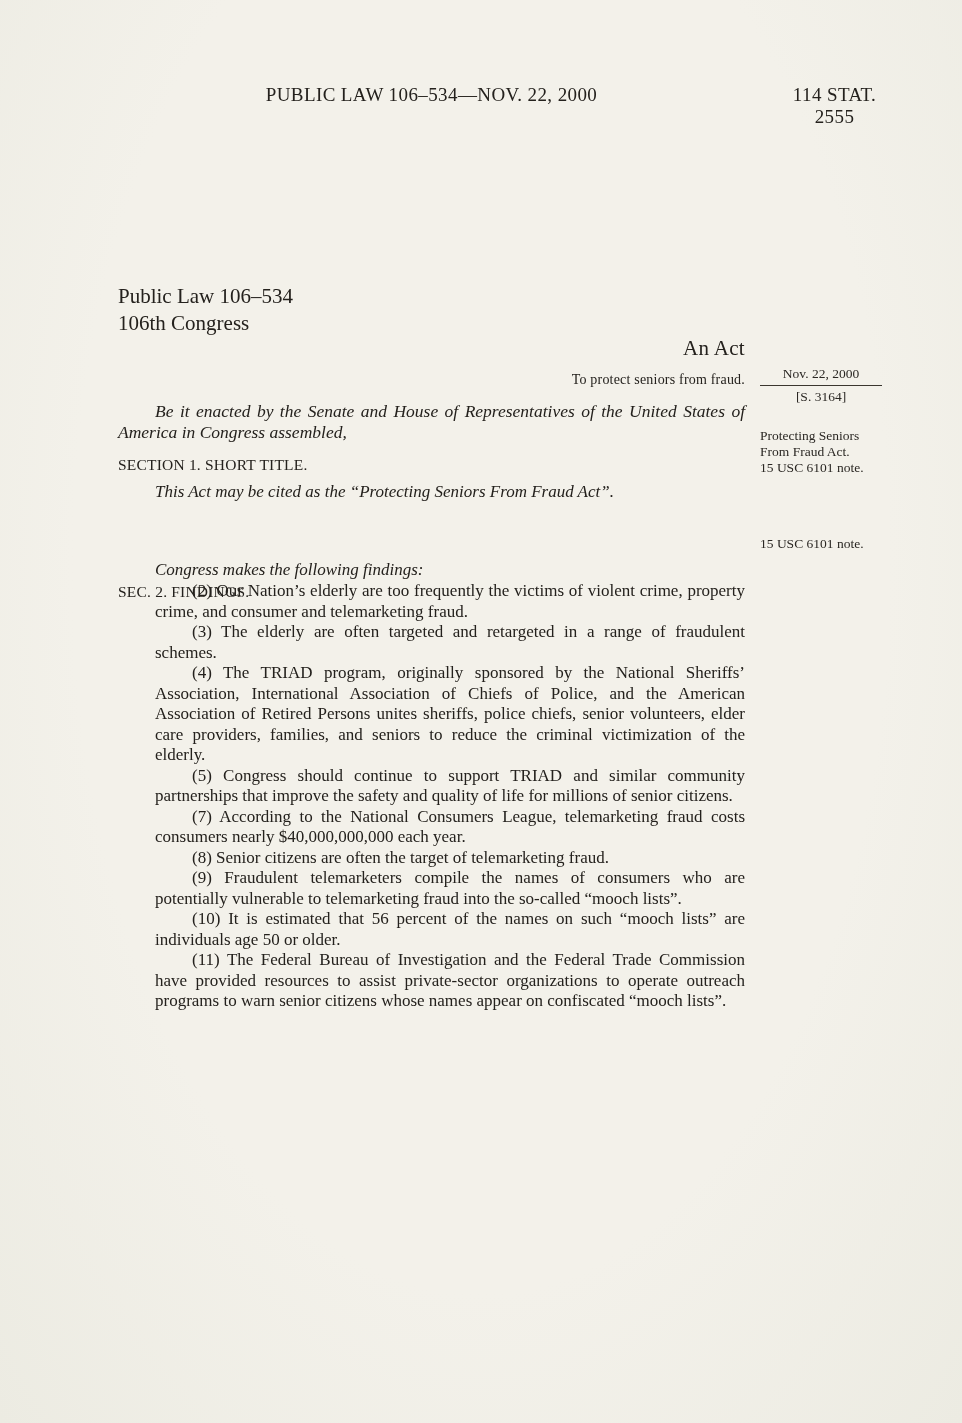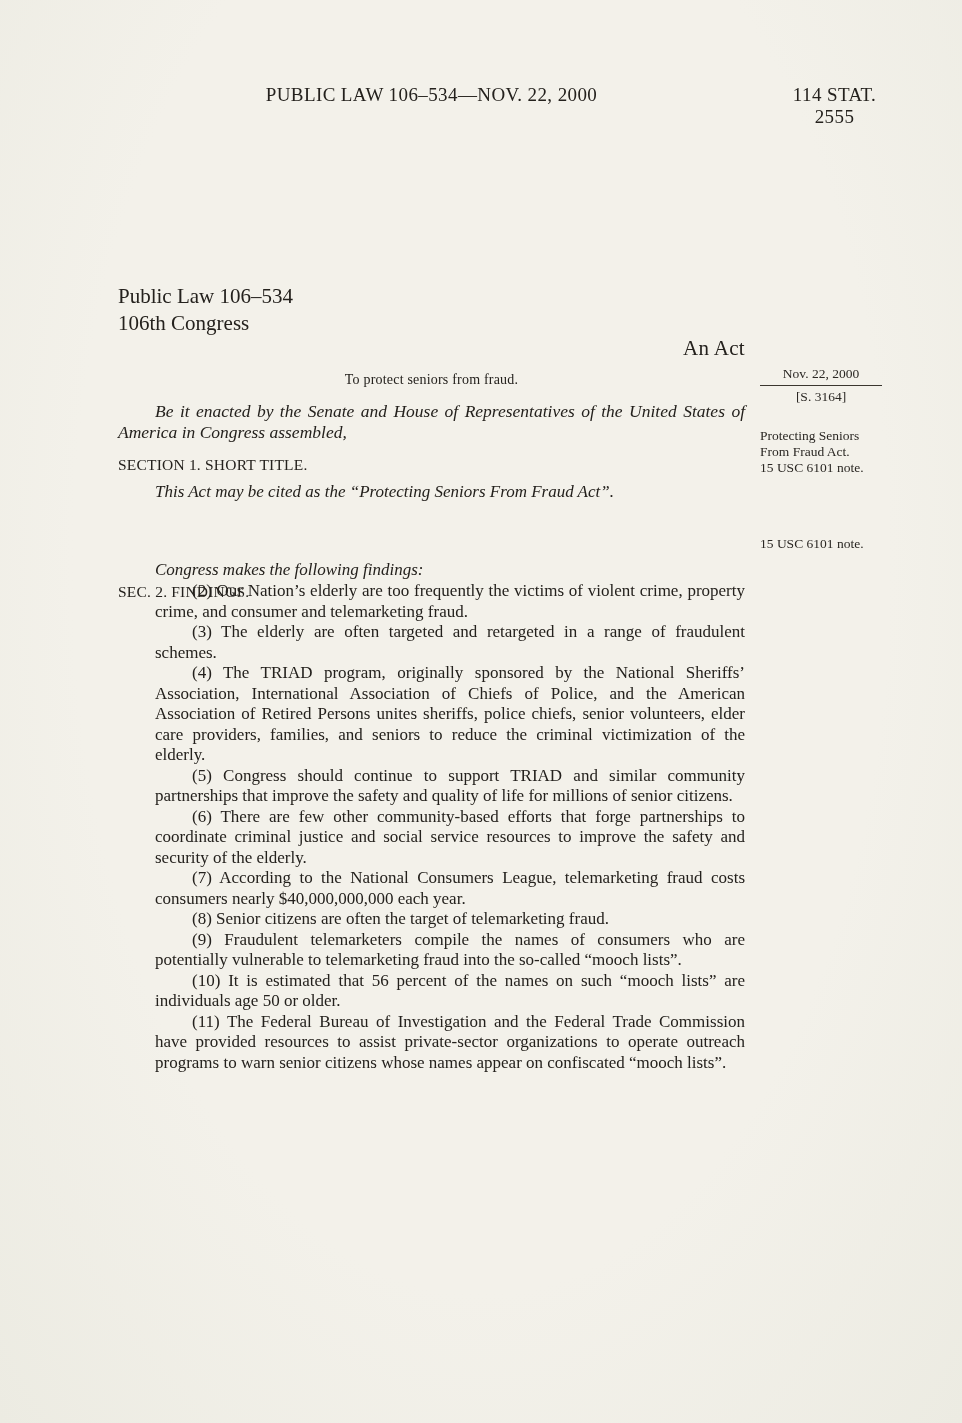--- a/index.html
+++ b/index.html
@@ -25,21 +25,21 @@
   }
   .running-head .rh-left{ width:627px; text-align:center; }
   .running-head .rh-right{ flex:1; text-align:center; }
 
   
   .main-col{ position:absolute; left:118px; width:627px; }
 
   .law-number{ top:283px; font-size:21px; line-height:27px; }
 
   .an-act{ top:336px; text-align:right; font-size:21px; letter-spacing:0.3px; }
-  .act-purpose{ top:372px; text-align:center; font-size:14px; letter-spacing:0.2px; }
+  .act-purpose{ top:372px; text-align:right; font-size:14px; letter-spacing:0.2px; }
 
   .body-text{ font-size:17px; line-height:20.5px; text-align:justify; }
   .indent{ text-indent:37px;font-style:italic; }
   p{ margin:0; }
 
   .enacting{ top:401px; font-style:italic; font-size:17.5px; }
 
   .sec-heading{ font-size:15.5px; font-weight:normal; letter-spacing:0.2px; }
   .sec1-head{ top:456px; }
   .sec1-body{ top:482px; }
@@ -92,21 +92,20 @@
 
   <div class="main-col body-text findings-intro">
     <p class="indent">Congress makes the following findings:</p>
   </div>
 
   <div class="main-col body-text findings">
     <p>(2) Our Nation’s elderly are too frequently the victims of violent crime, property crime, and consumer and telemarketing fraud.</p>
     <p>(3) The elderly are often targeted and retargeted in a range of fraudulent schemes.</p>
     <p>(4) The TRIAD program, originally sponsored by the National Sheriffs’ Association, International Association of Chiefs of Police, and the American Association of Retired Persons unites sheriffs, police chiefs, senior volunteers, elder care providers, families, and seniors to reduce the criminal victimization of the elderly.</p>
     <p>(5) Congress should continue to support TRIAD and similar community partnerships that improve the safety and quality of life for millions of senior citizens.</p>
-    <p>(6) There are few other community-based efforts that forge partnerships to coordinate criminal justice and social service resources to improve the safety and security of the elderly.</p>
     <p>(7) According to the National Consumers League, telemarketing fraud costs consumers nearly $40,000,000,000 each year.</p>
     <p>(8) Senior citizens are often the target of telemarketing fraud.</p>
     <p>(9) Fraudulent telemarketers compile the names of consumers who are potentially vulnerable to telemarketing fraud into the so-called “mooch lists”.</p>
     <p>(10) It is estimated that 56 percent of the names on such “mooch lists” are individuals age 50 or older.</p>
     <p>(11) The Federal Bureau of Investigation and the Federal Trade Commission have provided resources to assist private-sector organizations to operate outreach programs to warn senior citizens whose names appear on confiscated “mooch lists”.</p>
   </div>
 
   <div class="margin-note mn-date-block">
     <div>Nov. 22, 2000</div>
     <hr class="mn-date-rule">

